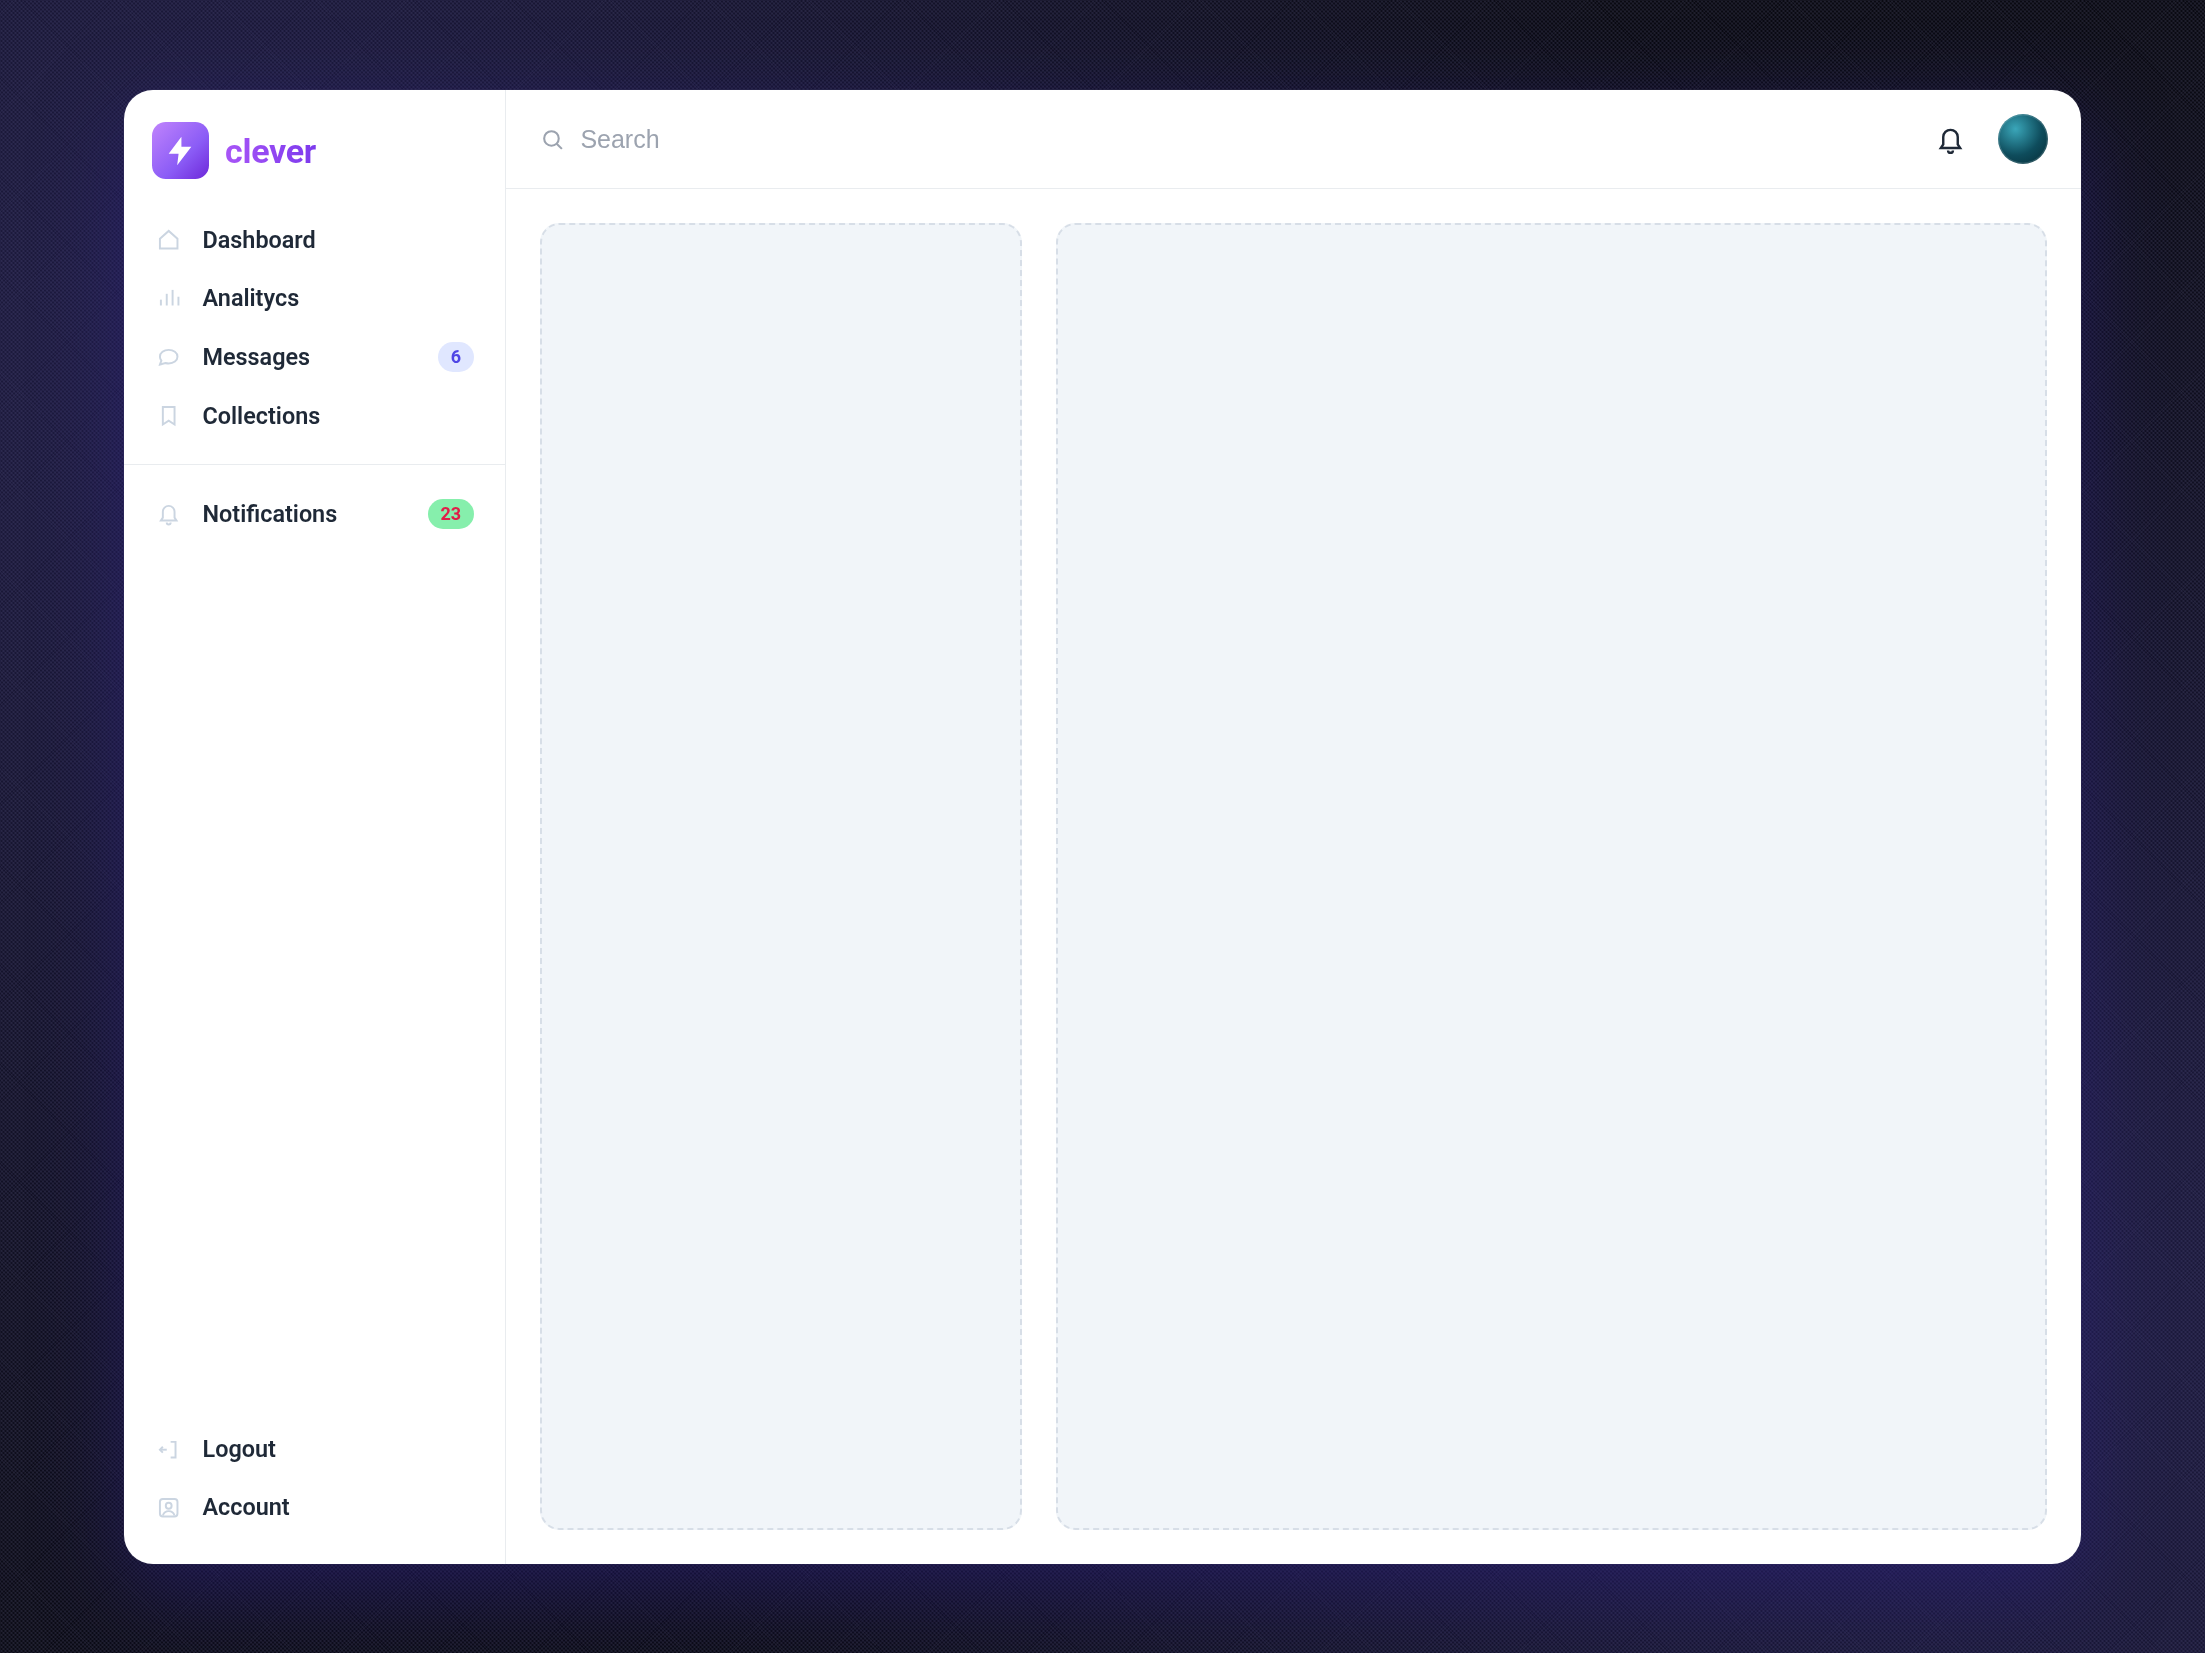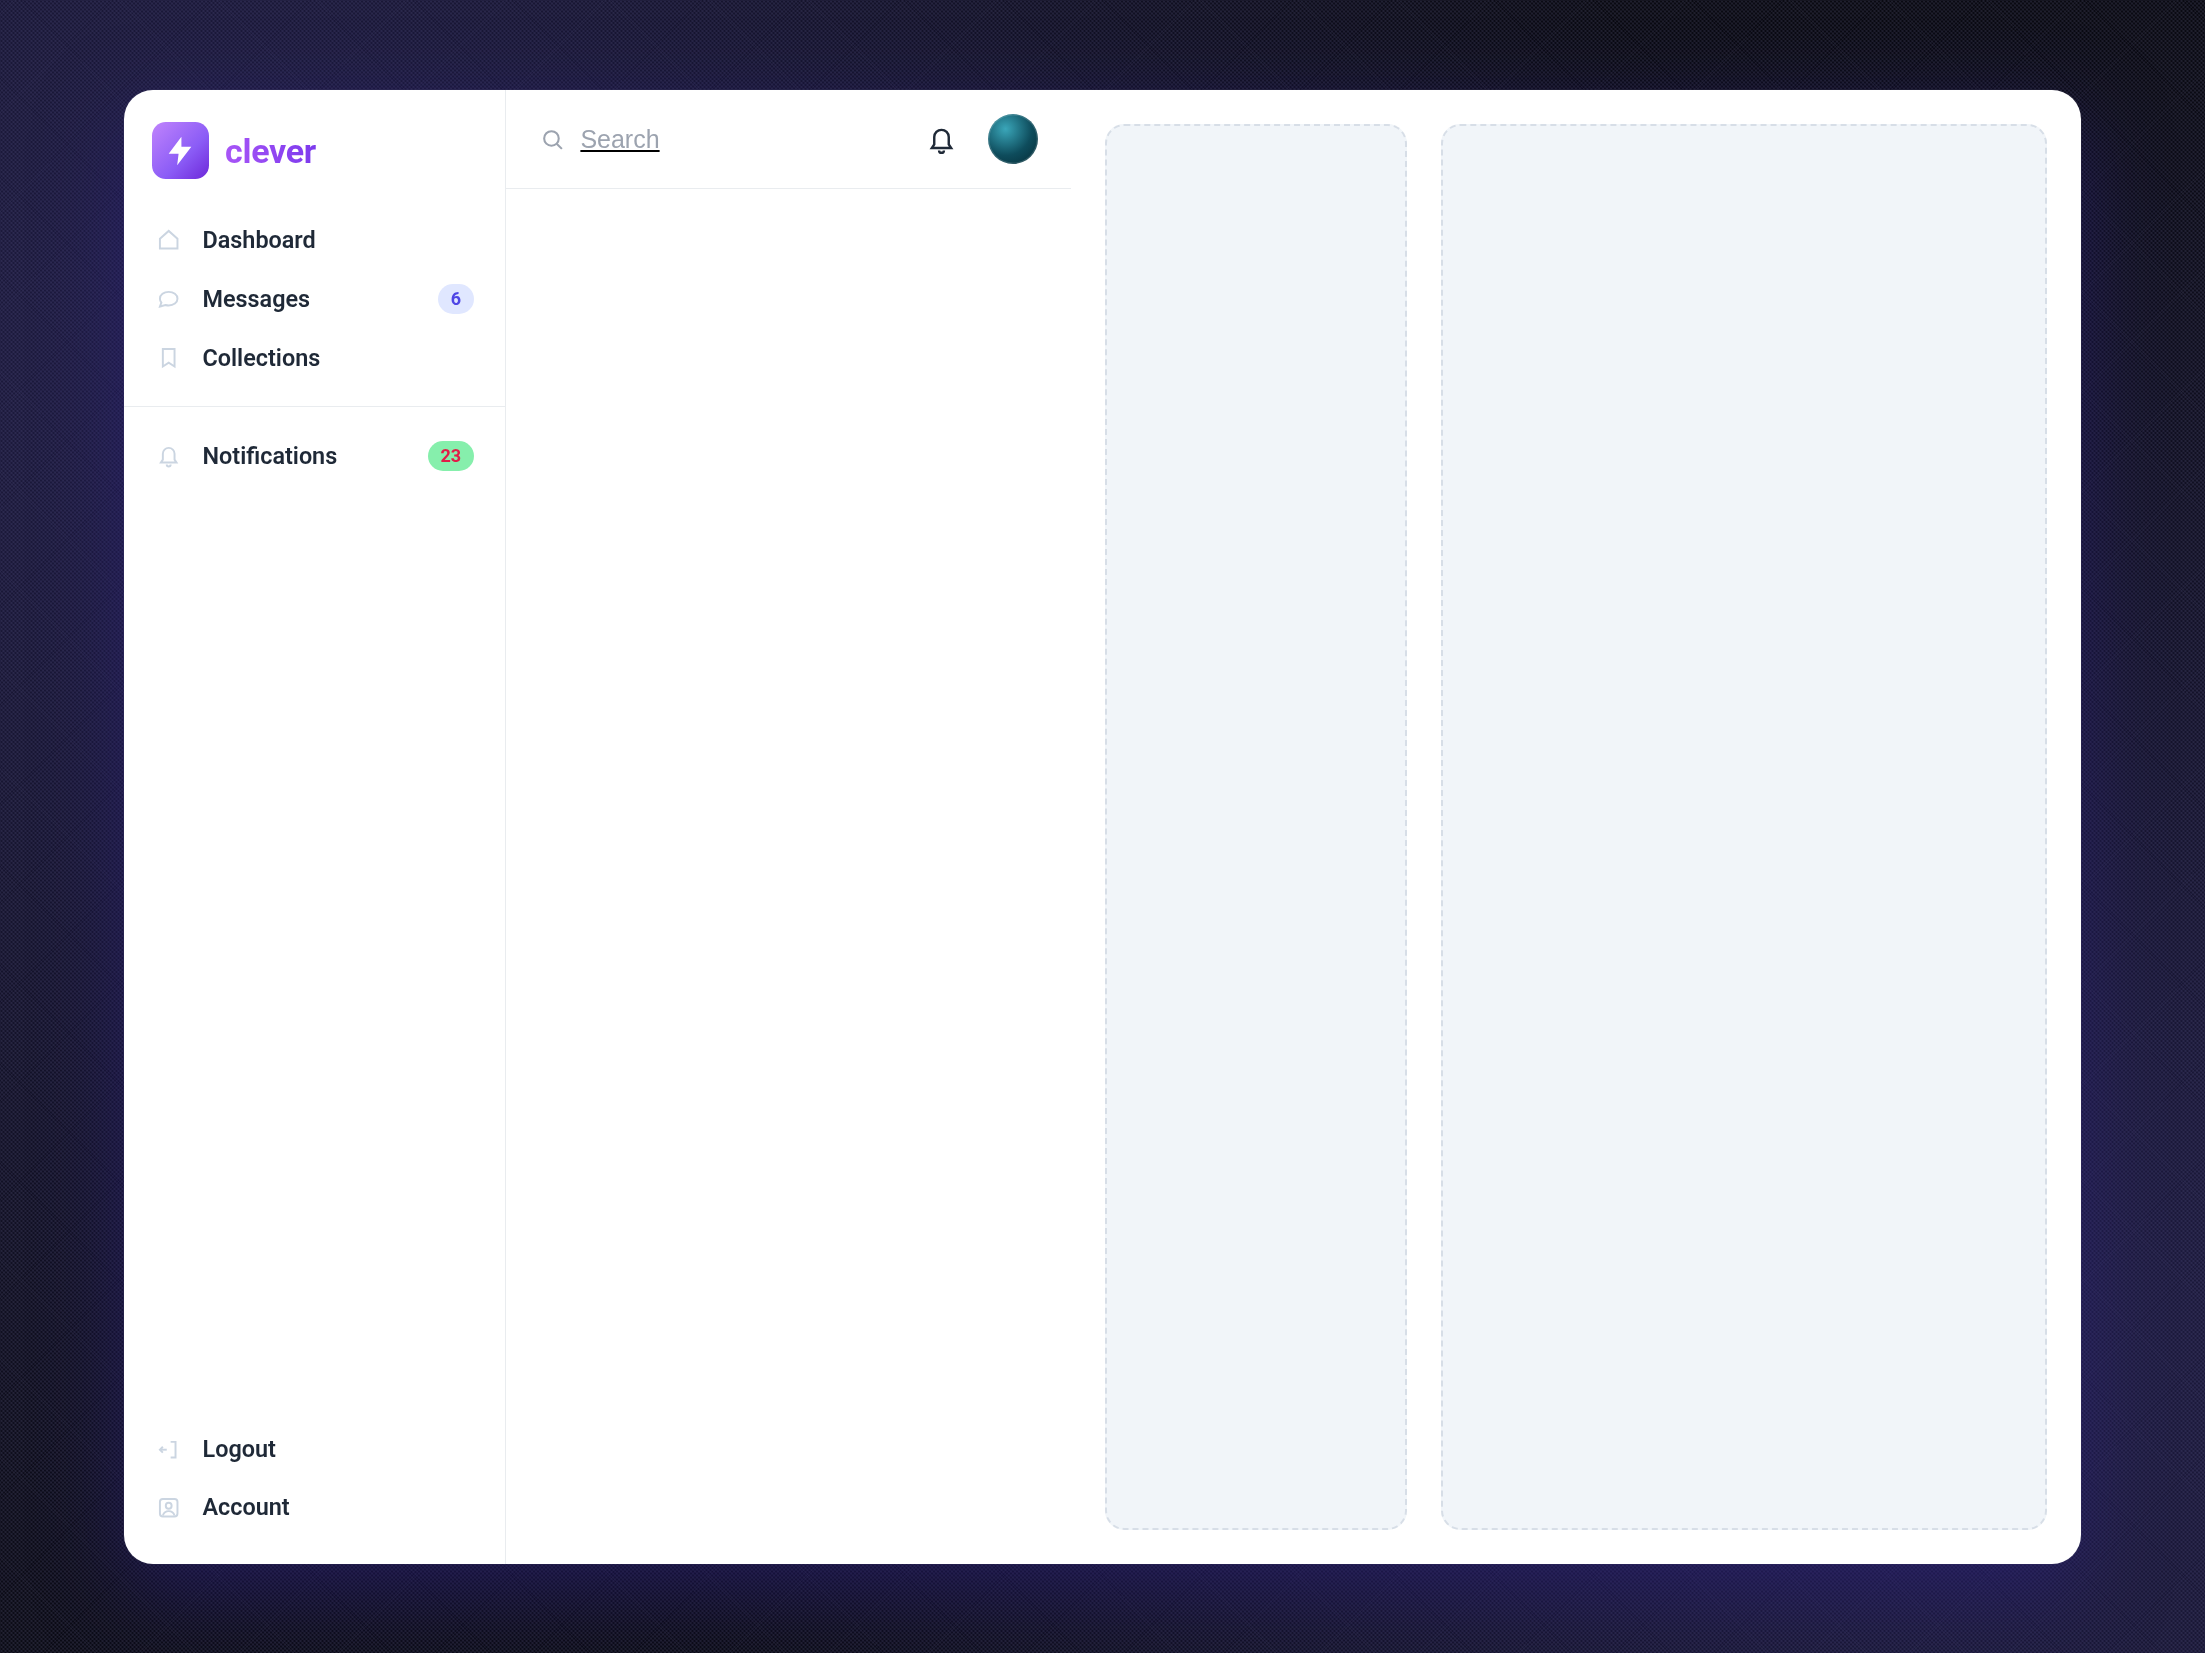--- a/index.html
+++ b/index.html
@@ -107,23 +107,22 @@
     }
     .badge-primary { background: #E0E7FF; color: #4F46E5; }
     .badge-danger  { background: #86efac; color: #E11D48; }
     .sidebar-spacer { flex: 1; }
     .sidebar-bottom { padding: 6.9px 16.5px 27.6px 16.5px; }
 
     
     .main {
       flex: 1;
       display: flex;
-      flex-direction: row;
+      flex-direction: column;
       min-width: 0;
-      text-decoration: underline;
     }
     .topbar {
       height: 99px;
       border-bottom: 0.7px solid #E9ECEF;
       display: flex;
       align-items: center;
       padding: 0 33px;
       gap: 19.3px;
     }
     .search-wrap {
@@ -202,20 +201,31 @@
         <span class="icon">
           <svg viewBox="0 0 24 24">
               <path d="M3 11 L12 3 L21 11 V21 H3 Z"></path>
             </svg>
         </span>
         <span class="label">Dashboard</span>
       </div>
       <div class="nav-item">
         <span class="icon">
           <svg viewBox="0 0 24 24">
+              <path d="M4 20 V14"></path>
+              <path d="M10 20 V8"></path>
+              <path d="M16 20 V4"></path>
+              <path d="M22 20 V11"></path>
+            </svg>
+        </span>
+        <span class="label">Analitycs</span>
+      </div>
+      <div class="nav-item">
+        <span class="icon">
+          <svg viewBox="0 0 24 24">
               <path d="M21 12c0 4-4 7-9 7-1.2 0-2.3-.2-3.3-.5L3 20l1.5-4C3.6 14.8 3 13.5 3 12c0-4 4-7 9-7s9 3 9 7Z"></path>
             </svg>
         </span>
         <span class="label">Messages</span>
         <span class="badge badge-primary">6</span>
       </div>
       <div class="nav-item">
         <span class="icon">
           <svg viewBox="0 0 24 24">
               <path d="M6 3h12v18l-6-4-6 4Z"></path>

